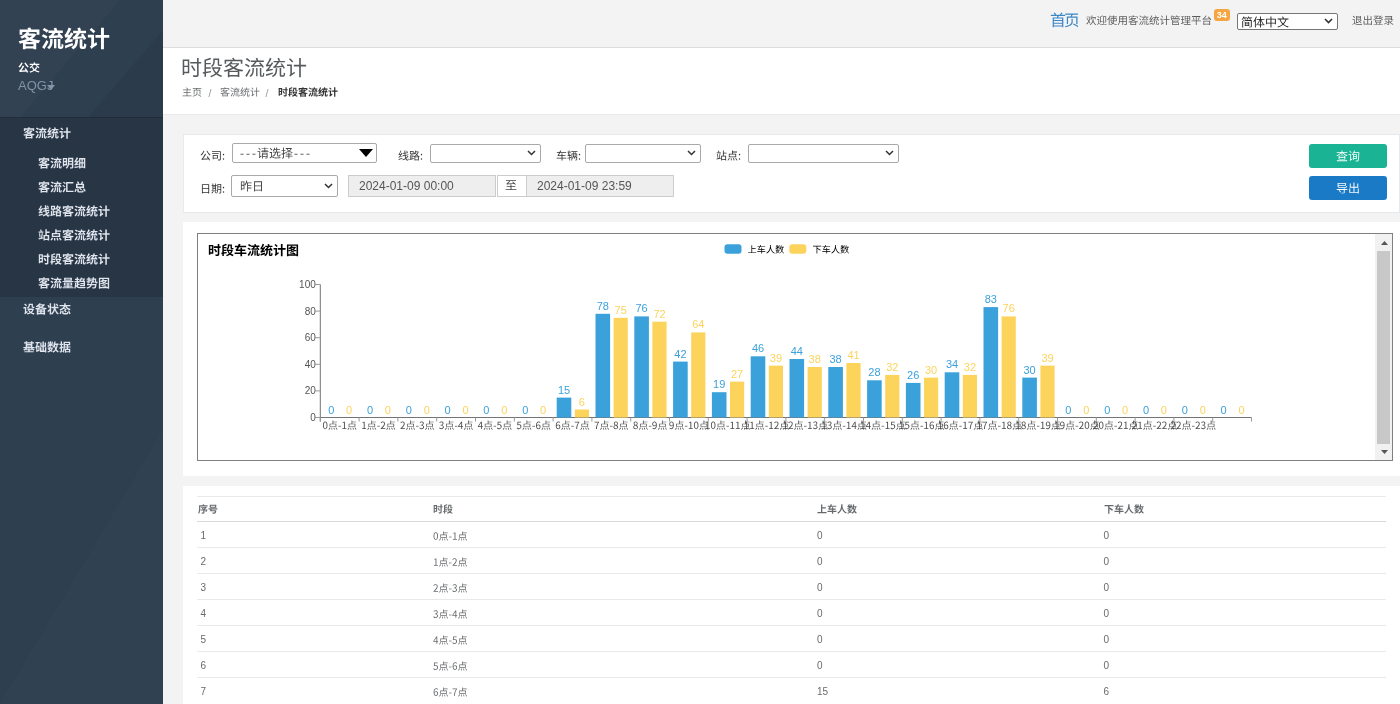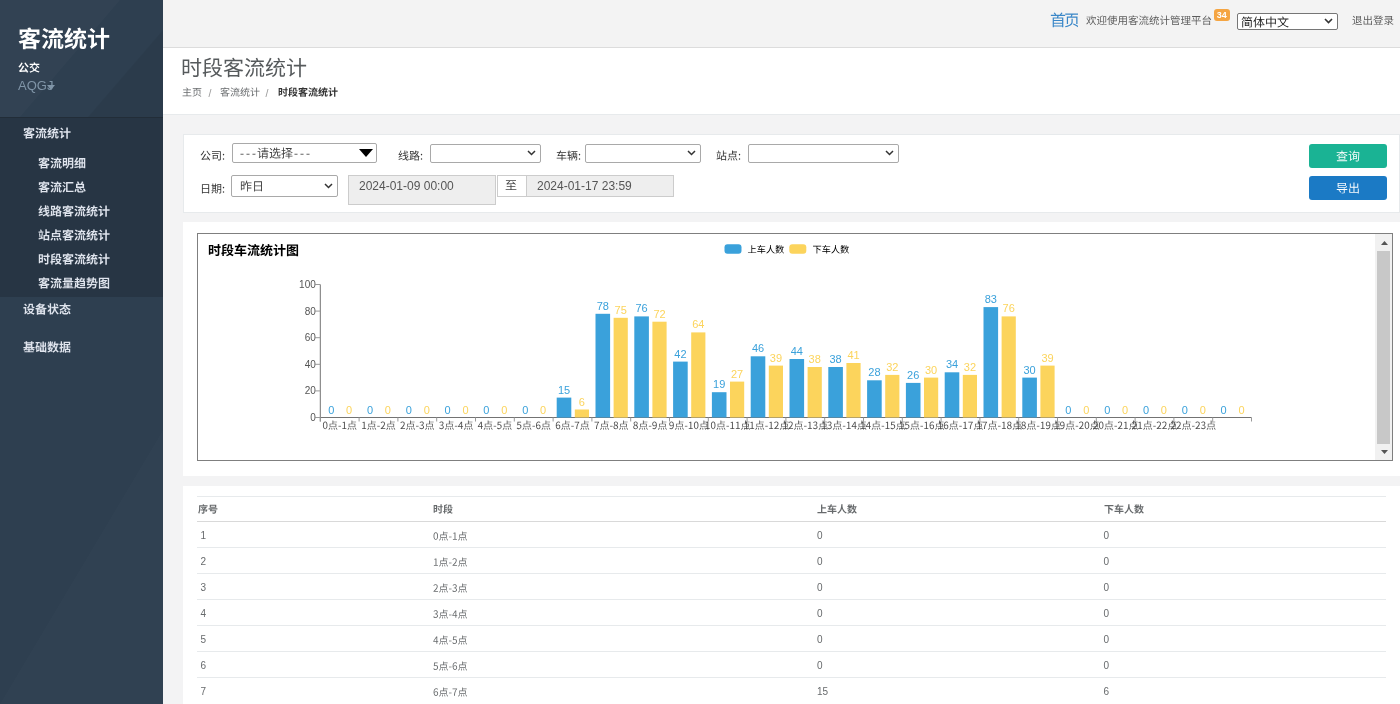--- a/index.html
+++ b/index.html
@@ -308,26 +308,26 @@
       <path d="M1 1 L4.5 4.5 L8 1" stroke="#333" stroke-width="1.5" fill="none"></path>
     </svg>
 <div style="position:absolute;left:231px;top:175px;width:107px;height:22px;background:#fff;border:1px solid #a9a9a9;border-radius:2px;box-sizing:border-box"></div>
 <svg style="position:absolute;left:324px;top:183px" width="9" height="6" viewBox="0 0 9 6">
       <path d="M1 1 L4.5 4.5 L8 1" stroke="#333" stroke-width="1.5" fill="none"></path>
     </svg>
 <svg style="position:absolute;left:240.0px;top:180.0px" width="24.00" height="12.00" viewBox="0 -880 2000 1000" fill="#444">
       <use href="#g68" x="0"></use>
       <use href="#g62" x="1000"></use>
     </svg>
-<div style="position:absolute;left:348px;top:175px;width:148px;height:30px;background:#eee;border:1px solid #ccc;box-sizing:border-box;font-family:'Liberation Sans',sans-serif;font-size:12px;color:#555;line-height:20px;padding-left:10px;box-sizing:border-box">2024-01-09 00:00</div>
+<div style="position:absolute;left:348px;top:175px;width:148px;height:22px;background:#eee;border:1px solid #ccc;box-sizing:border-box;font-family:'Liberation Sans',sans-serif;font-size:12px;color:#555;line-height:20px;padding-left:10px;box-sizing:border-box">2024-01-09 00:00</div>
 <div style="position:absolute;left:497px;top:175px;width:30px;height:22px;background:#fff;border:1px solid #ccc;box-sizing:border-box"></div>
 <svg style="position:absolute;left:505.0px;top:179.0px" width="12.00" height="12.00" viewBox="0 -880 1000 1000" fill="#444">
       <use href="#g69" x="0"></use>
     </svg>
-<div style="position:absolute;left:526px;top:175px;width:148px;height:22px;background:#eee;border:1px solid #ccc;box-sizing:border-box;font-family:'Liberation Sans',sans-serif;font-size:12px;color:#555;line-height:20px;padding-left:10px">2024-01-17 23:59</div>
+<div style="position:absolute;left:526px;top:175px;width:148px;height:22px;background:#eee;border:1px solid #ccc;box-sizing:border-box;font-family:'Liberation Sans',sans-serif;font-size:12px;color:#555;line-height:20px;padding-left:10px">2024-01-09 23:59</div>
 <div style="position:absolute;left:1309px;top:144px;width:78px;height:24px;background:#1ab394;border-radius:3px"></div>
 <svg style="position:absolute;left:1336.0px;top:150.0px" width="24.00" height="12.00" viewBox="0 -880 2000 1000" fill="#ffffff">
       <use href="#g70" x="0"></use>
       <use href="#g71" x="1000"></use>
     </svg>
 <div style="position:absolute;left:1309px;top:176px;width:78px;height:24px;background:#1b7ac5;border-radius:3px"></div>
 <svg style="position:absolute;left:1336.0px;top:182.0px" width="24.00" height="12.00" viewBox="0 -880 2000 1000" fill="#ffffff">
       <use href="#g72" x="0"></use>
       <use href="#g47" x="1000"></use>
     </svg>

